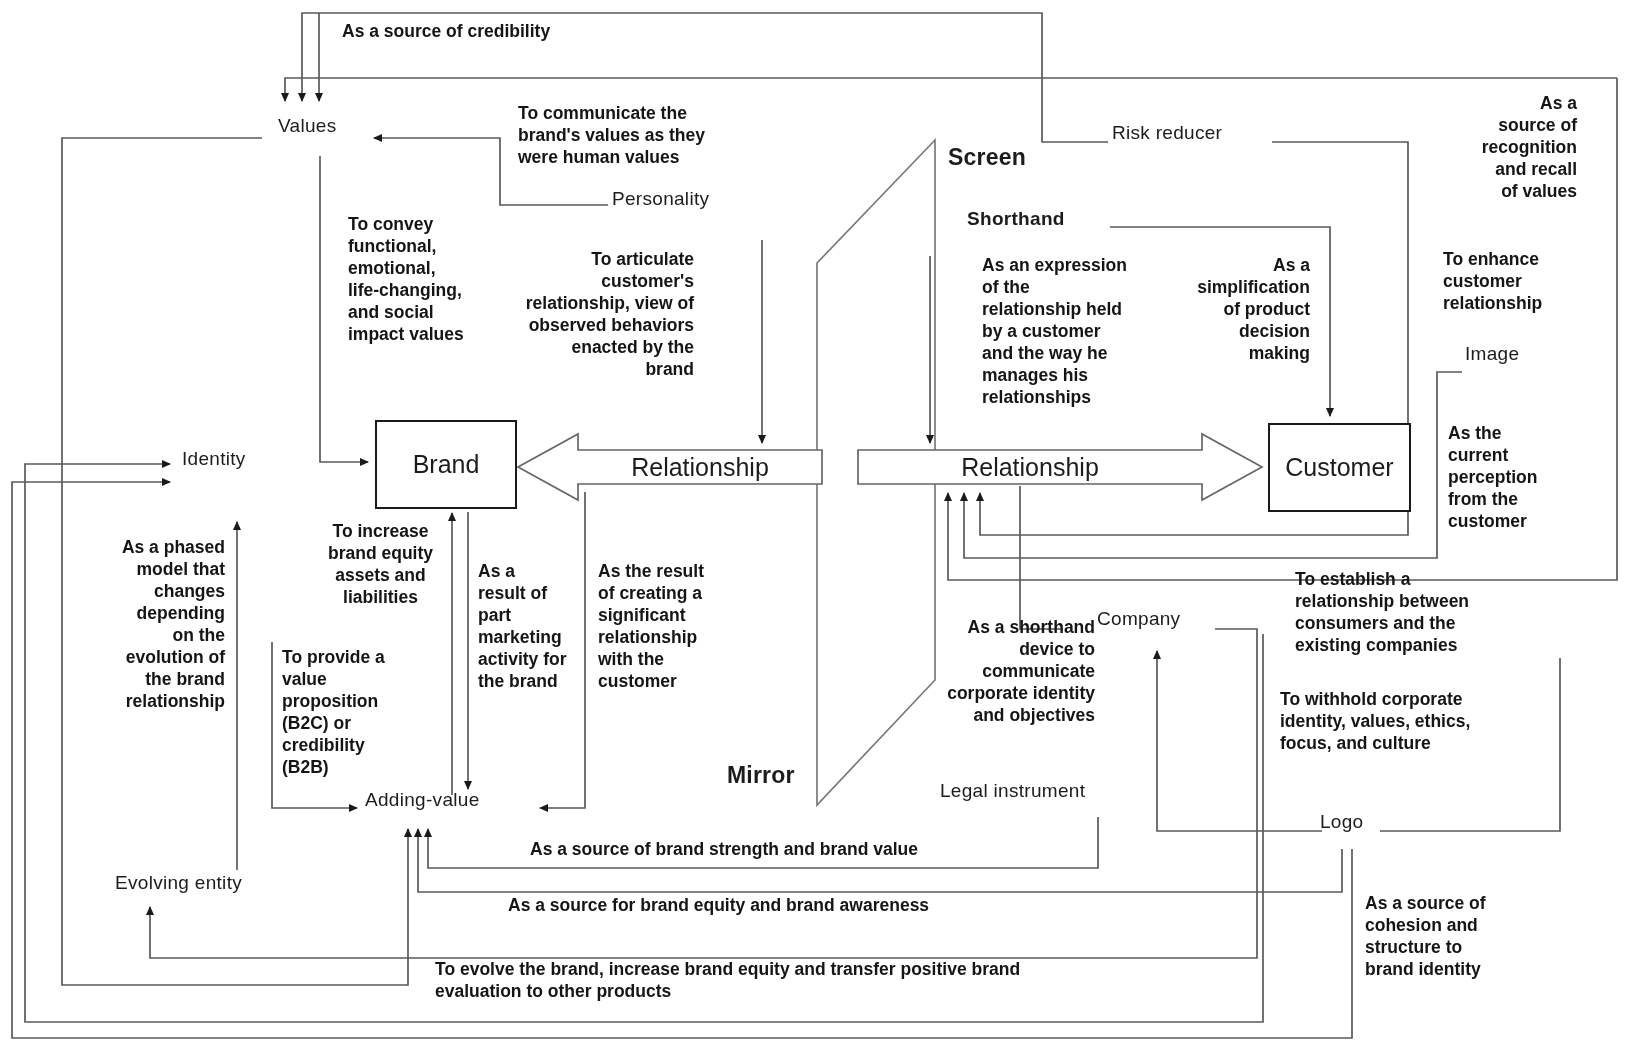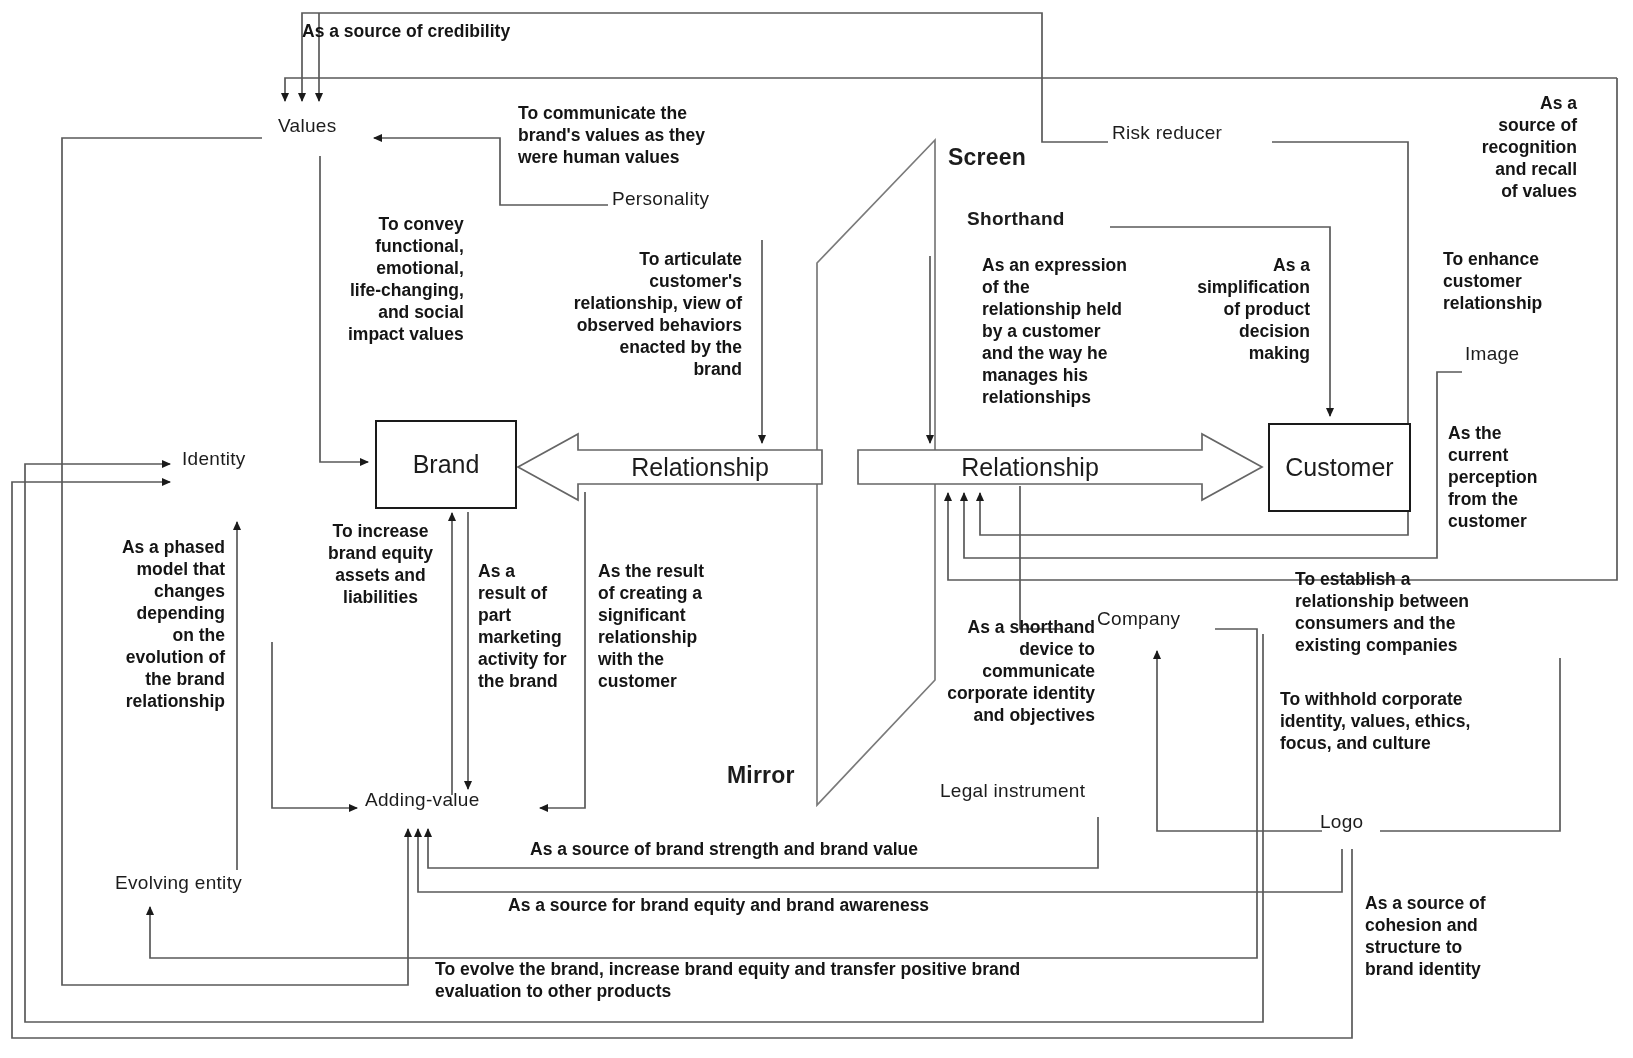--- a/index.html
+++ b/index.html
@@ -82,31 +82,31 @@
   <div class="arrlabel" style="left:578px;top:450px;width:244px;height:34px;">Relationship</div>
   <div class="arrlabel" style="left:858px;top:450px;width:344px;height:34px;">Relationship</div>
   <div class="node" style="left:1465px;top:343px;">Image</div>
   <div class="node" style="left:1097px;top:608px;">Company</div>
   <div class="node" style="left:940px;top:780px;">Legal instrument</div>
   <div class="node" style="left:1320px;top:811px;">Logo</div>
   <div class="node" style="left:365px;top:789px;">Adding-value</div>
   <div class="node" style="left:115px;top:872px;">Evolving entity</div>
   <div class="node b" style="left:727px;top:762px;">Mirror</div>
 
-  <div class="ann" style="left:302px;top:20px;">As a source of credibility</div>
+  <div class="ann" style="left:302px;top:20px;padding-left:40px;">As a source of credibility</div>
   <div class="ann" style="left:518px;top:102px;">To communicate the
 brand's values as they
 were human values</div>
-  <div class="ann" style="left:348px;top:213px;text-align:right;">To convey
+  <div class="ann" style="left:348px;top:213px;">To convey
 functional,
 emotional,
 life-changing,
 and social
 impact values</div>
-  <div class="ann r" style="right:891px;top:248px;">To articulate
+  <div class="ann r" style="right:939px;top:248px;">To articulate
 customer's
 relationship, view of
 observed behaviors
 enacted by the
 brand</div>
   <div class="ann" style="left:982px;top:254px;">As an expression
 of the
 relationship held
 by a customer
 and the way he
@@ -135,20 +135,26 @@
 changes
 depending
 on the
 evolution of
 the brand
 relationship</div>
   <div class="ann r" style="right:1200px;top:520px;text-align:center;">To increase
 brand equity
 assets and
 liabilities</div>
+  <div class="ann" style="left:282px;top:646px;">To provide a
+value
+proposition
+(B2C) or
+credibility
+(B2B)</div>
   <div class="ann" style="left:478px;top:560px;">As a
 result of
 part
 marketing
 activity for
 the brand</div>
   <div class="ann" style="left:598px;top:560px;">As the result
 of creating a
 significant
 relationship

